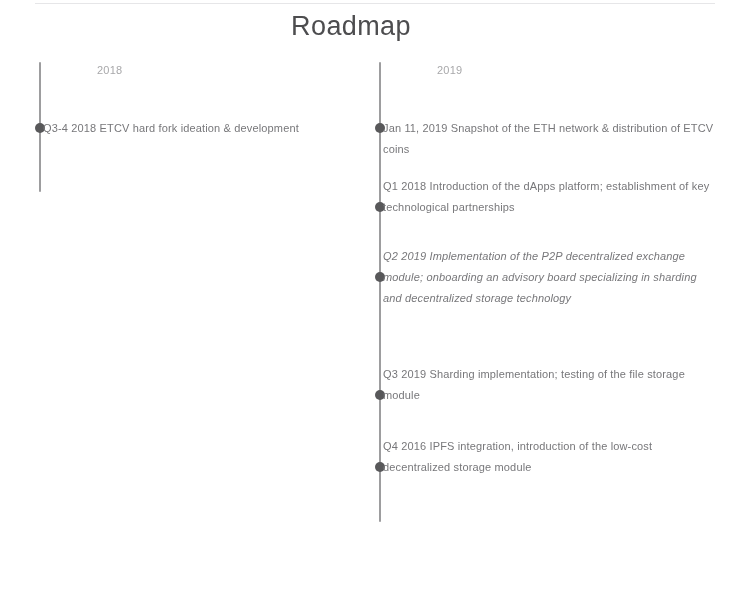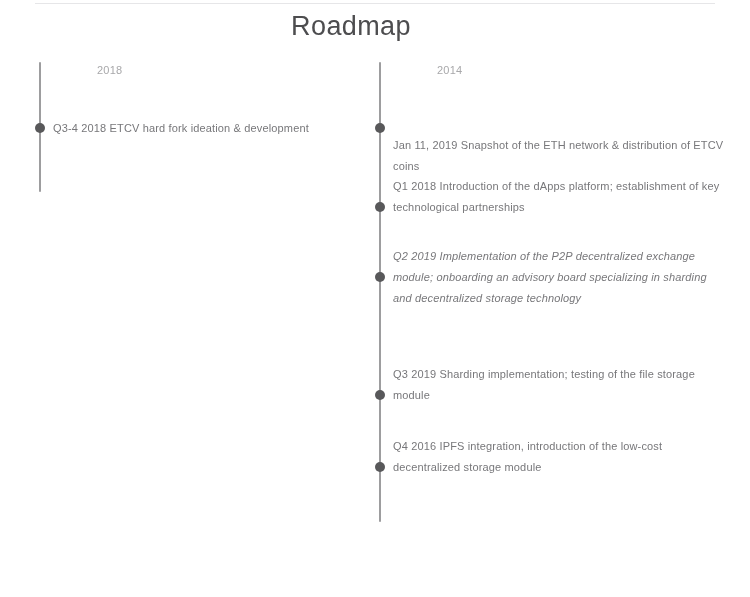--- a/index.html
+++ b/index.html
@@ -82,21 +82,21 @@
     position: absolute;
     left: -5px;
     width: 10px;
     height: 10px;
     border-radius: 50%;
     background: #58585a;
   }
 
   .event-text {
     position: absolute;
-    left: 13px;
+    left: 3px;
     font-size: 11px;
     line-height: 21px;
     color: #77777a;
     letter-spacing: 0.15px;
   }
   .event-text.w-left  { width: 330px; }
   .event-text.w-right { width: 335px; }
 </style>
 </head>
 <body>
@@ -117,25 +117,25 @@
       <div class="event-dot" style="top:123px;"></div>
       <div class="event-text w-left" style="top:118px;">Q3-4 2018 ETCV hard fork ideation &amp; development</div>
     </div>
 
   </div>
 
   <div class="column col-2019">
 
     <div class="axis" style="top:62px; height:460px;"></div>
 
-    <div class="year-label" style="top:63px;">2014</div>
+    <div class="year-label" style="top:63px;">2019</div>
 
     <div class="event" style="top:0;">
       <div class="event-dot" style="top:123px;"></div>
-      <div class="event-text w-right" style="top:118px;margin-top:17px;">Jan 11, 2019 Snapshot of the ETH network &amp; distribution of ETCV coins</div>
+      <div class="event-text w-right" style="top:118px;">Jan 11, 2019 Snapshot of the ETH network &amp; distribution of ETCV coins</div>
     </div>
 
     <div class="event" style="top:0;">
       <div class="event-dot" style="top:202px;"></div>
       <div class="event-text w-right" style="top:176px;">Q1 2018 Introduction of the dApps platform; establishment of key technological partnerships</div>
     </div>
 
     <div class="event" style="top:0;">
       <div class="event-dot" style="top:272px;"></div>
       <div class="event-text w-right" style="top:246px;font-style:italic;">Q2 2019 Implementation of the P2P decentralized exchange module; onboarding an advisory board specializing in sharding and decentralized storage technology</div>

